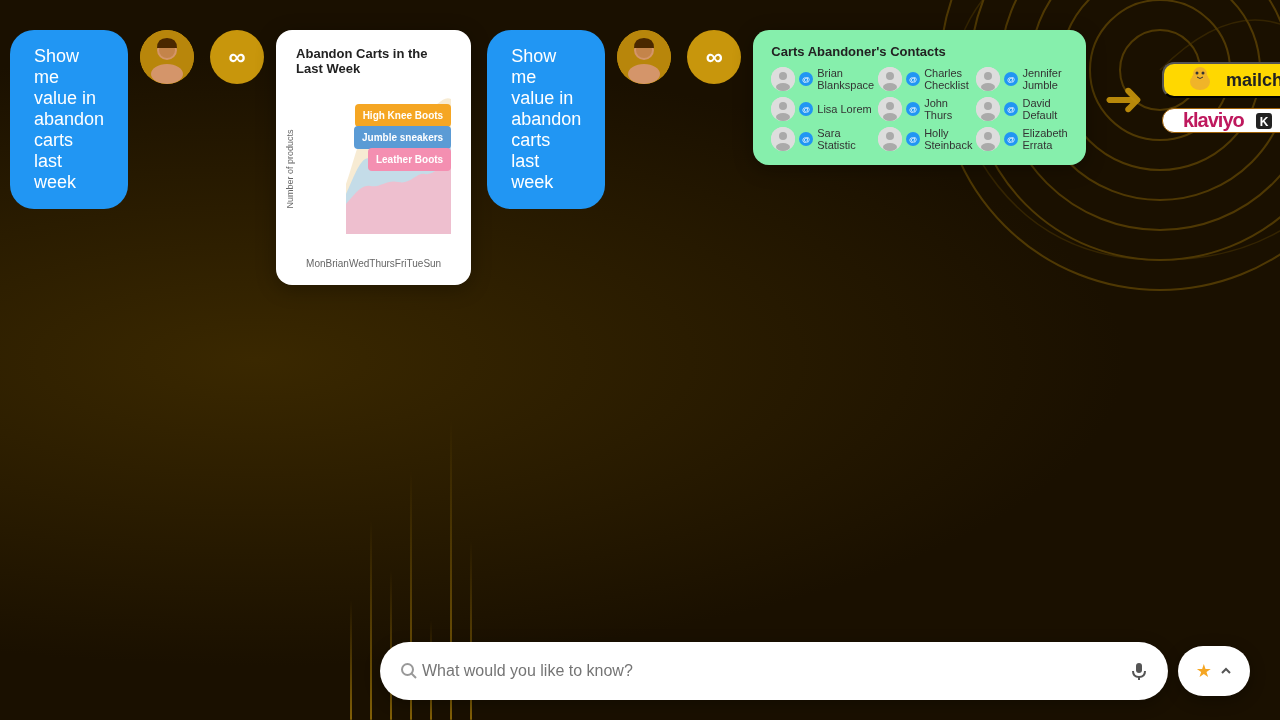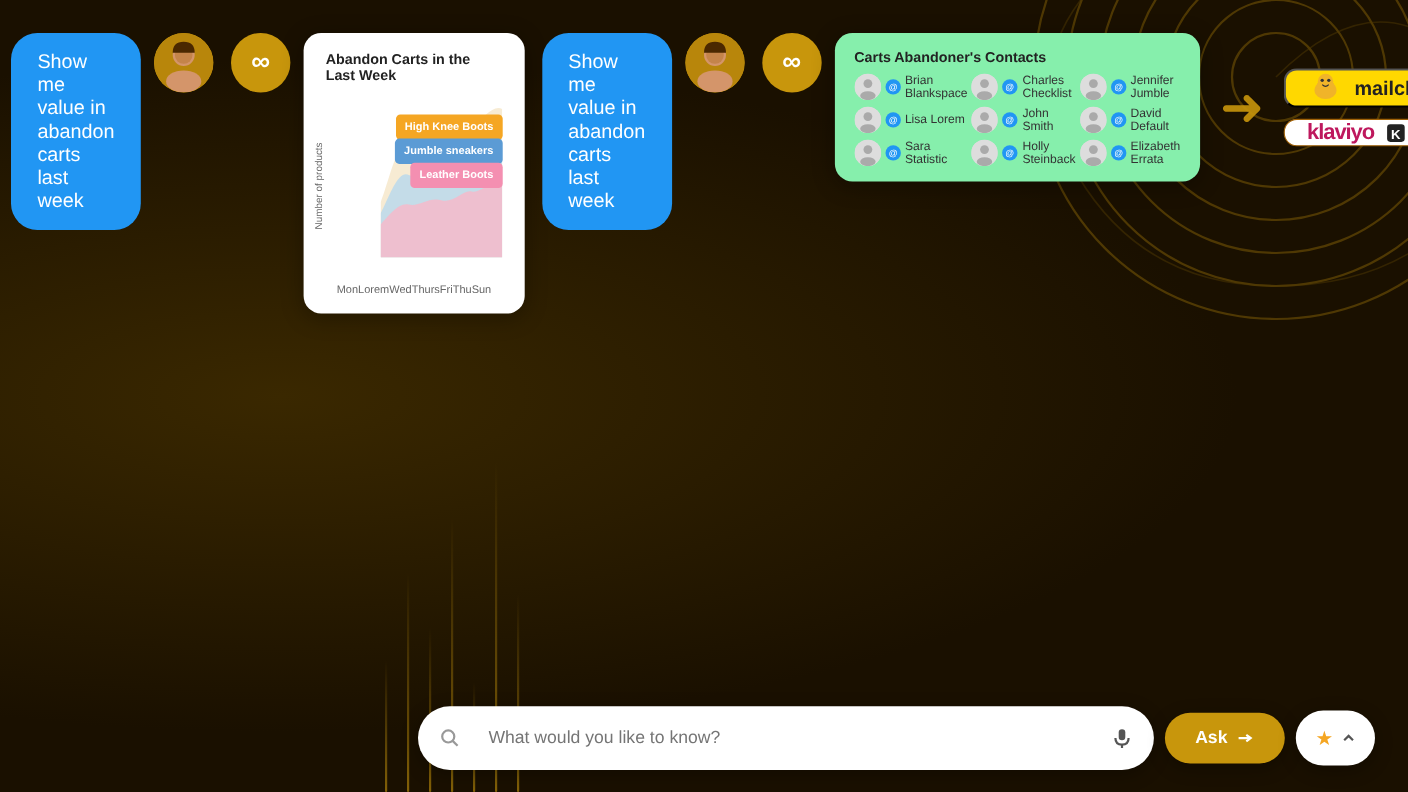--- a/index.html
+++ b/index.html
@@ -297,21 +297,21 @@
       z-index: 10;
     }
 
     .search-bar {
       flex: 1;
       background: white;
       border-radius: 50px;
       padding: 20px 20px;
       display: flex;
       align-items: center;
-      gap: 26px;
+      gap: 4px;
       box-shadow: 0 4px 16px rgba(0,0,0,0.3);
     }
 
     .search-input {
       flex: 1;
       border: none;
       outline: none;
       font-size: 16px;
       color: #999;
       background: transparent;
@@ -427,25 +427,25 @@
 
             <path d="M0,120 C40,112 80,100 130,102 C180,104 220,95 280,98 C340,101 380,88 420,90 C460,92 510,80 560,82 L560,150 L0,150 Z" fill="#f9b8c8" opacity="0.8"></path>
           </svg>
           
           <div class="legend-item legend-high-knee">High Knee Boots</div>
           <div class="legend-item legend-velcro">Jumble sneakers</div>
           <div class="legend-item legend-leather">Leather Boots</div>
         </div>
         <div class="chart-x-labels">
           <span>Mon</span>
-          <span>Lorem</span>
+          <span>Brian</span>
           <span>Wed</span>
           <span>Thurs</span>
           <span>Fri</span>
-          <span>Thu</span>
+          <span>Tue</span>
           <span>Sun</span>
         </div>
       </div>
     </div>
 
     <div class="chat-row">
       <div class="chat-bubble">Show me value in abandon carts last week</div>
       <div class="avatar">
         <svg viewBox="0 0 54 54" xmlns="http://www.w3.org/2000/svg">
           <circle cx="27" cy="27" r="27" fill="#b8860b"></circle>
@@ -541,21 +541,21 @@
                     <circle cx="12" cy="9" r="4" fill="#aaa"></circle>
                     <ellipse cx="12" cy="20" rx="7" ry="4" fill="#aaa"></ellipse>
                   </svg>
               </div>
               <div class="contact-link-icon">
                 <svg width="10" height="10" viewBox="0 0 10 10">
                     <circle cx="5" cy="5" r="5" fill="#2196F3"></circle>
                     <text x="5" y="8" text-anchor="middle" fill="white" font-size="8">@</text>
                   </svg>
               </div>
-              <span>John Smith</span>
+              <span>John Thurs</span>
             </div>
 
             <div class="contact-item">
               <div class="contact-avatar">
                 <svg width="24" height="24" viewBox="0 0 24 24">
                     <circle cx="12" cy="12" r="12" fill="#ddd"></circle>
                     <circle cx="12" cy="9" r="4" fill="#aaa"></circle>
                     <ellipse cx="12" cy="20" rx="7" ry="4" fill="#aaa"></ellipse>
                   </svg>
               </div>
@@ -661,26 +661,19 @@
       <circle cx="7.5" cy="7.5" r="5.5" stroke="#999" stroke-width="2" fill="none"></circle>
       <line x1="11.5" y1="11.5" x2="16" y2="16" stroke="#999" stroke-width="2"></line>
     </svg>
     <input class="search-input" type="text" placeholder="What would you like to know?" style="">
     <svg width="18" height="18" viewBox="0 0 18 18">
       <rect x="6" y="1" width="6" height="10" rx="3" fill="#555"></rect>
       <path d="M3 9 Q3 15 9 15 Q15 15 15 9" stroke="#555" stroke-width="2" fill="none"></path>
       <line x1="9" y1="15" x2="9" y2="18" stroke="#555" stroke-width="2"></line>
     </svg>
   </div>
-  <button class="ask-btn">
-    <span>Ask</span>
-    <svg width="16" height="16" viewBox="0 0 16 16">
-      <line x1="2" y1="8" x2="12" y2="8" stroke="white" stroke-width="2"></line>
-      <polyline points="9,5 13,8 9,11" stroke="white" stroke-width="2" fill="none"></polyline>
-    </svg>
-  </button>
   <button class="star-btn">
     <span style="color:#f5a623; font-size:18px;">★</span>
     <svg width="12" height="12" viewBox="0 0 12 12">
       <polyline points="2,8 6,4 10,8" stroke="#555" stroke-width="2" fill="none"></polyline>
     </svg>
   </button>
 </div>
 
 </body></html>

